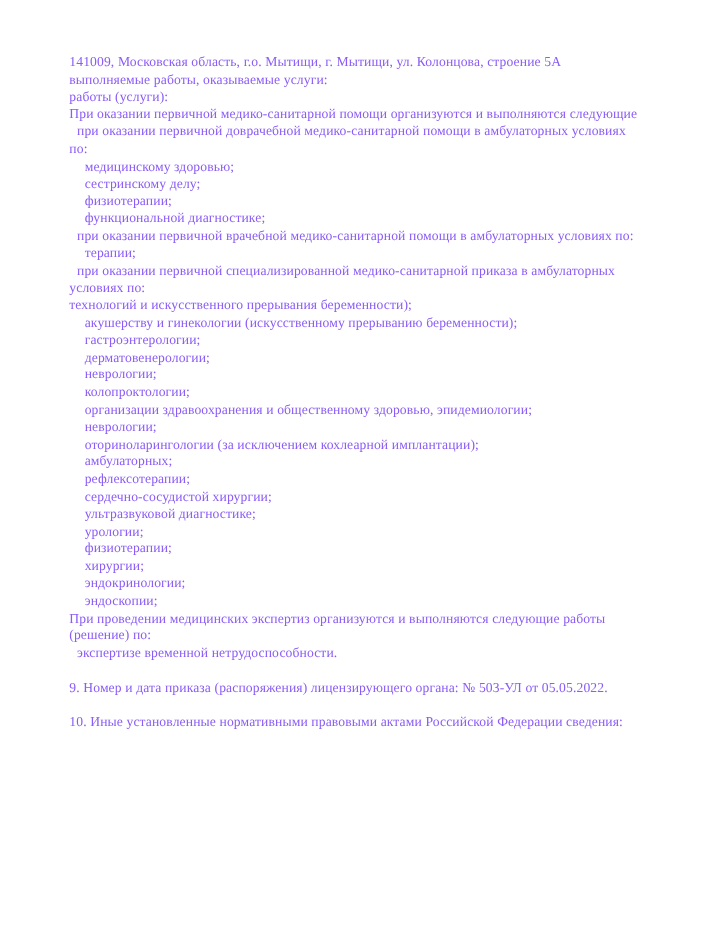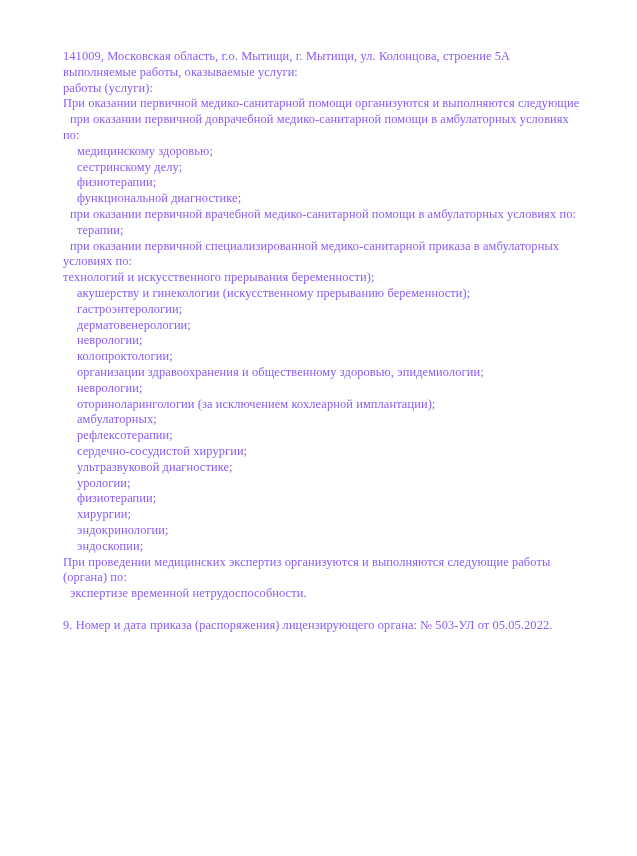--- a/index.html
+++ b/index.html
@@ -62,18 +62,19 @@
     <div class="line indent-2">амбулаторных;</div>
     <div class="line indent-2">рефлексотерапии;</div>
     <div class="line indent-2">сердечно-сосудистой хирургии;</div>
     <div class="line indent-2">ультразвуковой диагностике;</div>
     <div class="line indent-2">урологии;</div>
     <div class="line indent-2">физиотерапии;</div>
     <div class="line indent-2">хирургии;</div>
     <div class="line indent-2">эндокринологии;</div>
     <div class="line indent-2">эндоскопии;</div>
     <div class="line indent-0">При проведении медицинских экспертиз организуются и выполняются следующие работы</div>
-    <div class="line indent-0">(органа) по:</div>
+    <div class="line indent-0">(решение) по:</div>
     <div class="line indent-1">экспертизе временной нетрудоспособности.</div>
     <div class="line indent-0">&nbsp;</div>
     <div class="line indent-0">9. Номер и дата приказа (распоряжения) лицензирующего органа: № 503-УЛ от 05.05.2022.</div>
     <div class="line indent-0">&nbsp;</div>
+    <div class="line indent-0">10. Иные установленные нормативными правовыми актами Российской Федерации сведения:</div>
   </div>
 
 </body></html>

